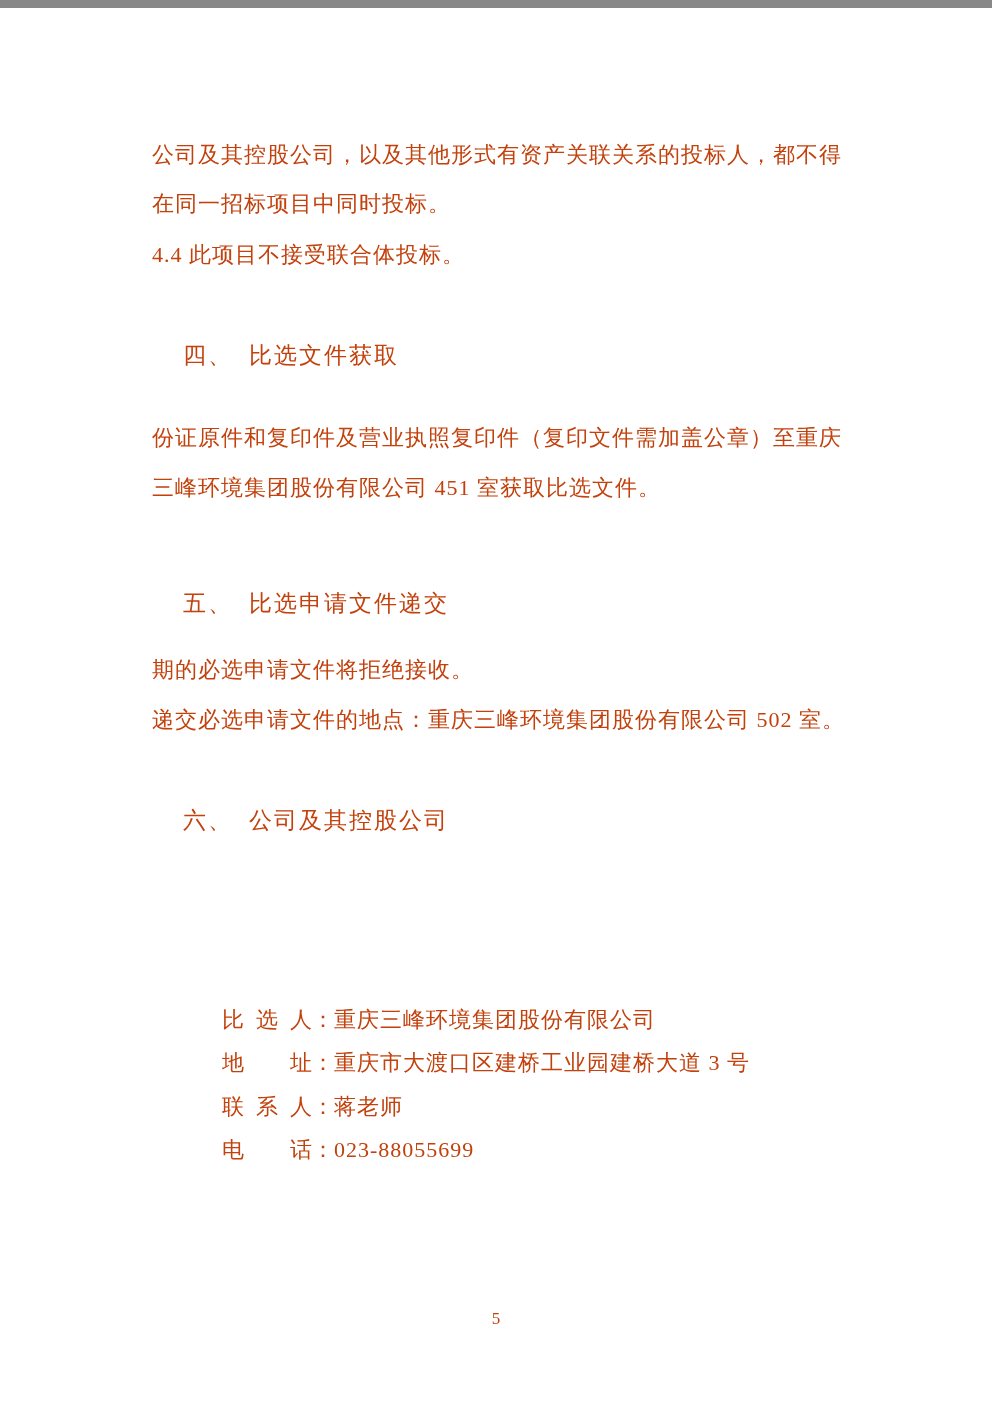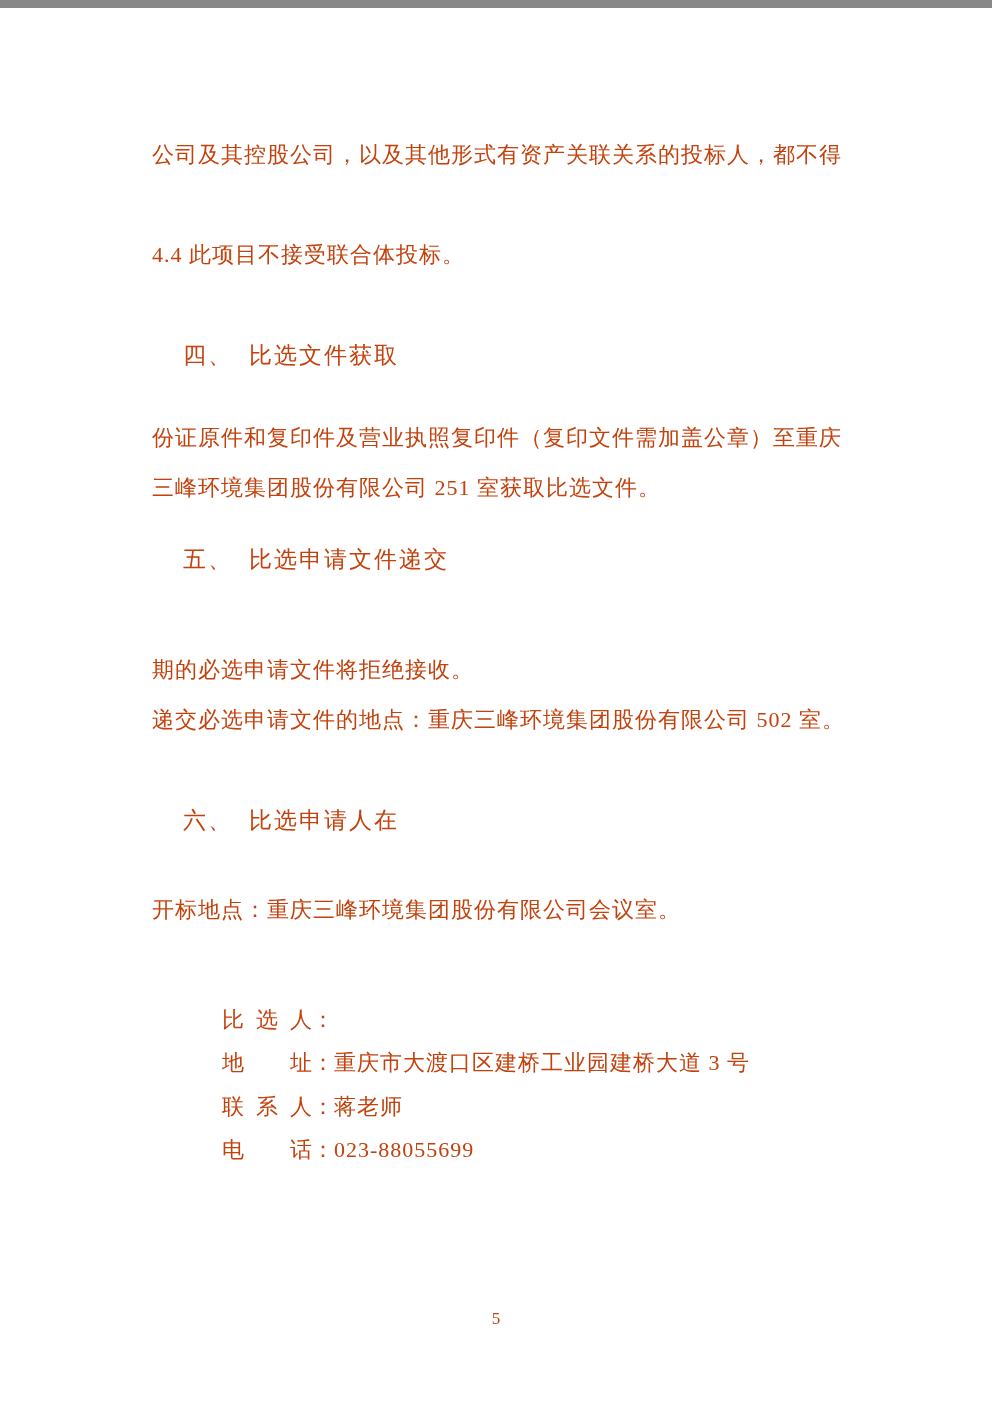--- a/index.html
+++ b/index.html
@@ -68,41 +68,41 @@
     font-size: 17px;
     line-height: 22px;
   }
 </style>
 </head>
 <body>
 
 <div class="page">
 
   <div class="line jfull" style="top:132px">公司及其控股公司，以及其他形式有资产关联关系的投标人，都不得</div>
+  <div class="line" style="top:181px">在同一招标项目中同时投标。</div>
   <div class="line" style="top:232px">4.4 此项目不接受联合体投标。</div>
 
   <div class="heading" style="top:300px">
     <span class="h-num">四、</span><span class="h-title">比选文件获取</span>
   </div>
   <div class="line jfull" style="top:415px">份证原件和复印件及营业执照复印件（复印文件需加盖公章）至重庆</div>
-  <div class="line" style="top:465px">三峰环境集团股份有限公司 251 室获取比选文件。</div>
+  <div class="line" style="top:465px">三峰环境集团股份有限公司 451 室获取比选文件。</div>
 
-  <div class="heading" style="top:504px">
+  <div class="heading" style="top:548px">
     <span class="h-num">五、</span><span class="h-title">比选申请文件递交</span>
   </div>
   <div class="line" style="top:647px">期的必选申请文件将拒绝接收。</div>
   <div class="line nowrapline" style="top:697px">递交必选申请文件的地点：重庆三峰环境集团股份有限公司 502 室。</div>
 
   <div class="heading" style="top:765px">
-    <span class="h-num">六、</span><span class="h-title">比选申请人在</span>
+    <span class="h-num">六、</span><span class="h-title">公司及其控股公司</span>
   </div>
-  <div class="line" style="top:887px">开标地点：重庆三峰环境集团股份有限公司会议室。</div>
 
   <div class="contact-row" style="top:997px">
-    <span class="c-label">比选人</span><span class="c-sep">：</span>
+    <span class="c-label">比选人</span><span class="c-sep">：</span><span class="c-value">重庆三峰环境集团股份有限公司</span>
   </div>
   <div class="contact-row" style="top:1040px">
     <span class="c-label">地址</span><span class="c-sep">：</span><span class="c-value">重庆市大渡口区建桥工业园建桥大道 3 号</span>
   </div>
   <div class="contact-row" style="top:1084px">
     <span class="c-label">联系人</span><span class="c-sep">：</span><span class="c-value">蒋老师</span>
   </div>
   <div class="contact-row" style="top:1127px">
     <span class="c-label">电话</span><span class="c-sep">：</span><span class="c-value">023-88055699</span>
   </div>

